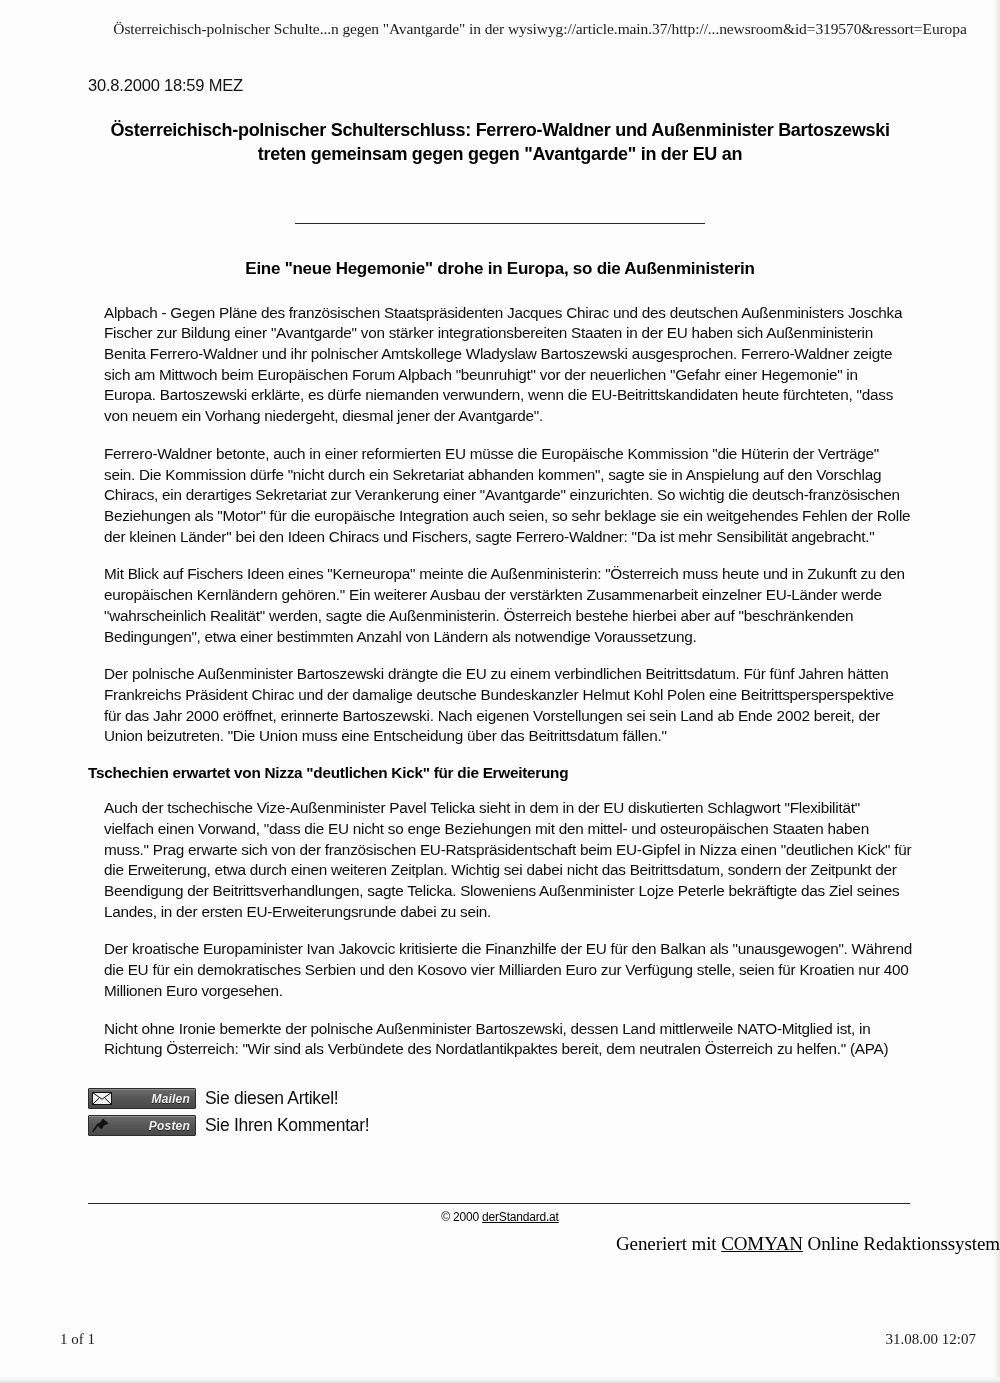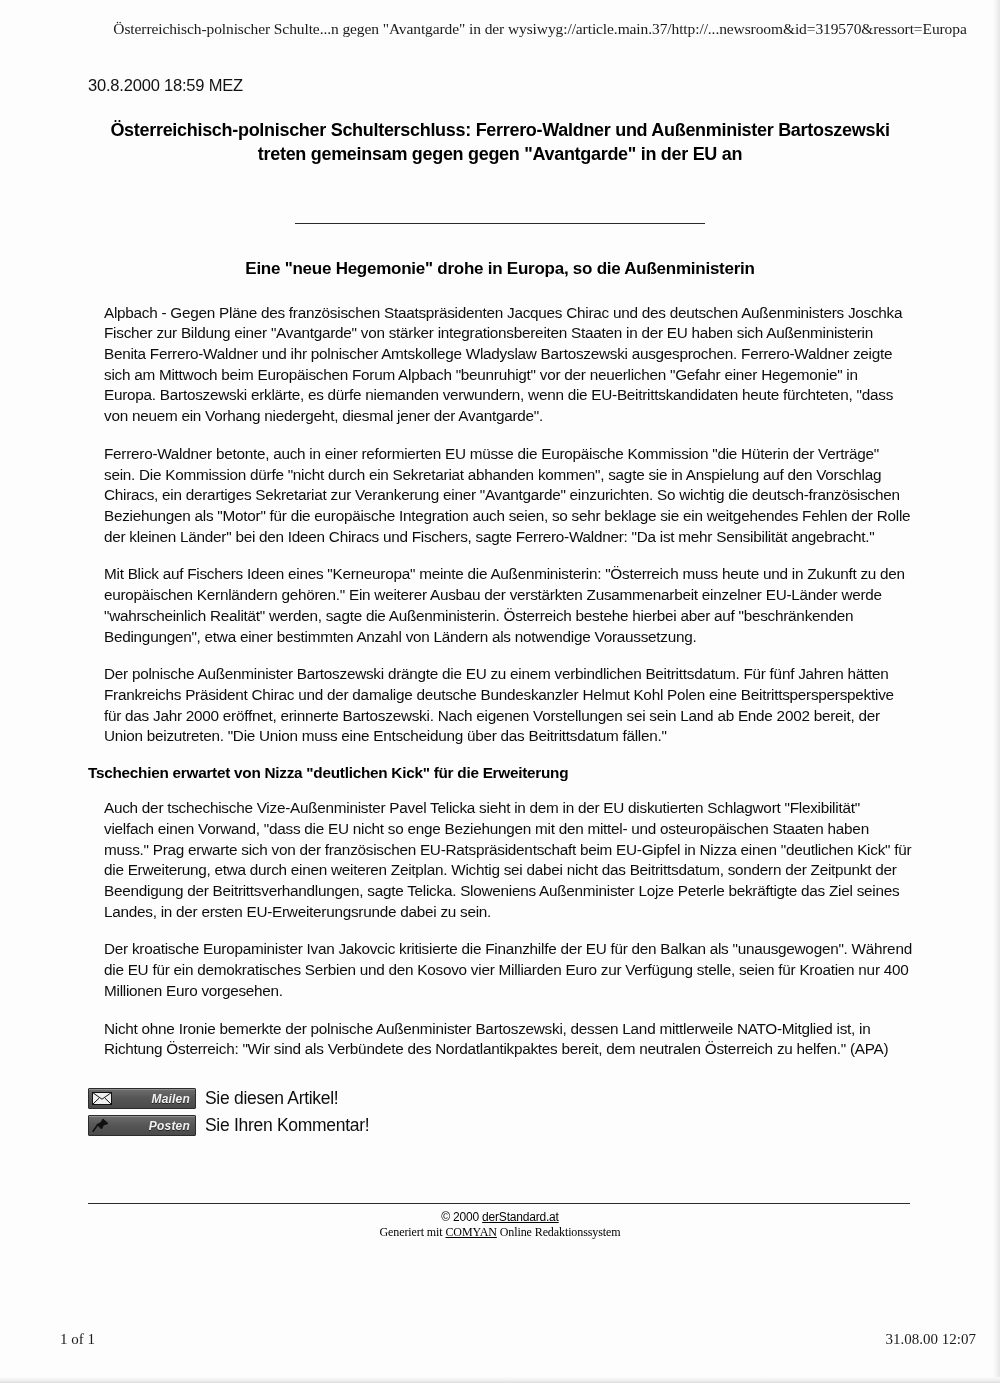--- a/index.html
+++ b/index.html
@@ -179,23 +179,24 @@
   .colophon .line1 {
     font-family: "Liberation Sans", sans-serif;
     font-size: 12px;
     letter-spacing: -0.2px;
   }
   .colophon .line1 .u {
     text-decoration: underline;
   }
   .colophon .line2 {
     font-family: "Liberation Serif", serif;
-    font-size: 12px;
-    margin-top: 1px;
+    font-size: 19px;
+    margin-top: 9px;
     letter-spacing: -0.1px;
+    text-align: right;
   }
   .colophon .line2 .u {
     text-decoration: underline;
   }
 
   .page-footer {
     position: absolute;
     left: 0;
     top: 1331px;
     width: 1000px;

